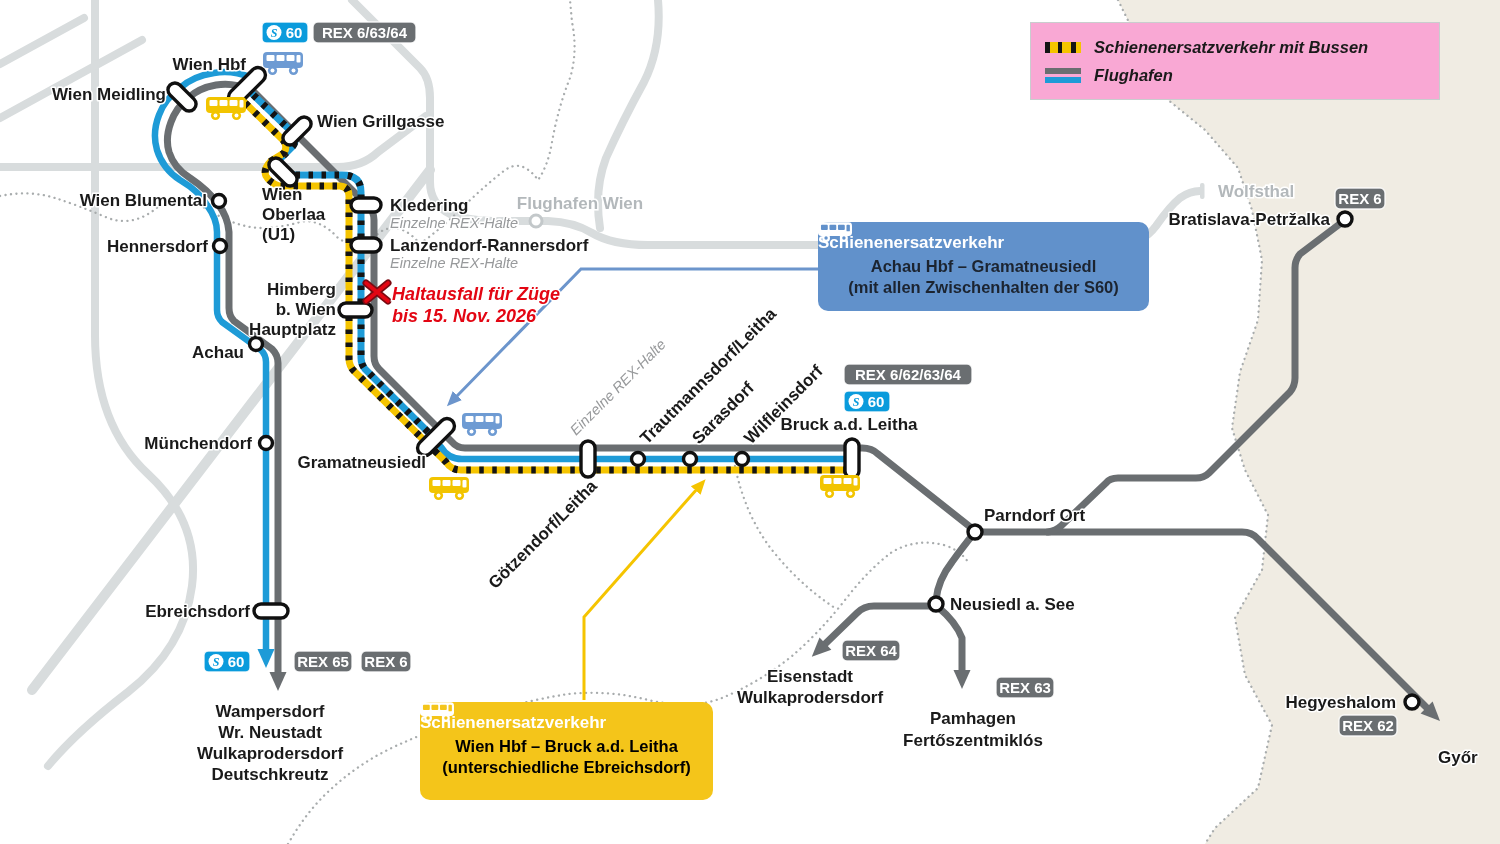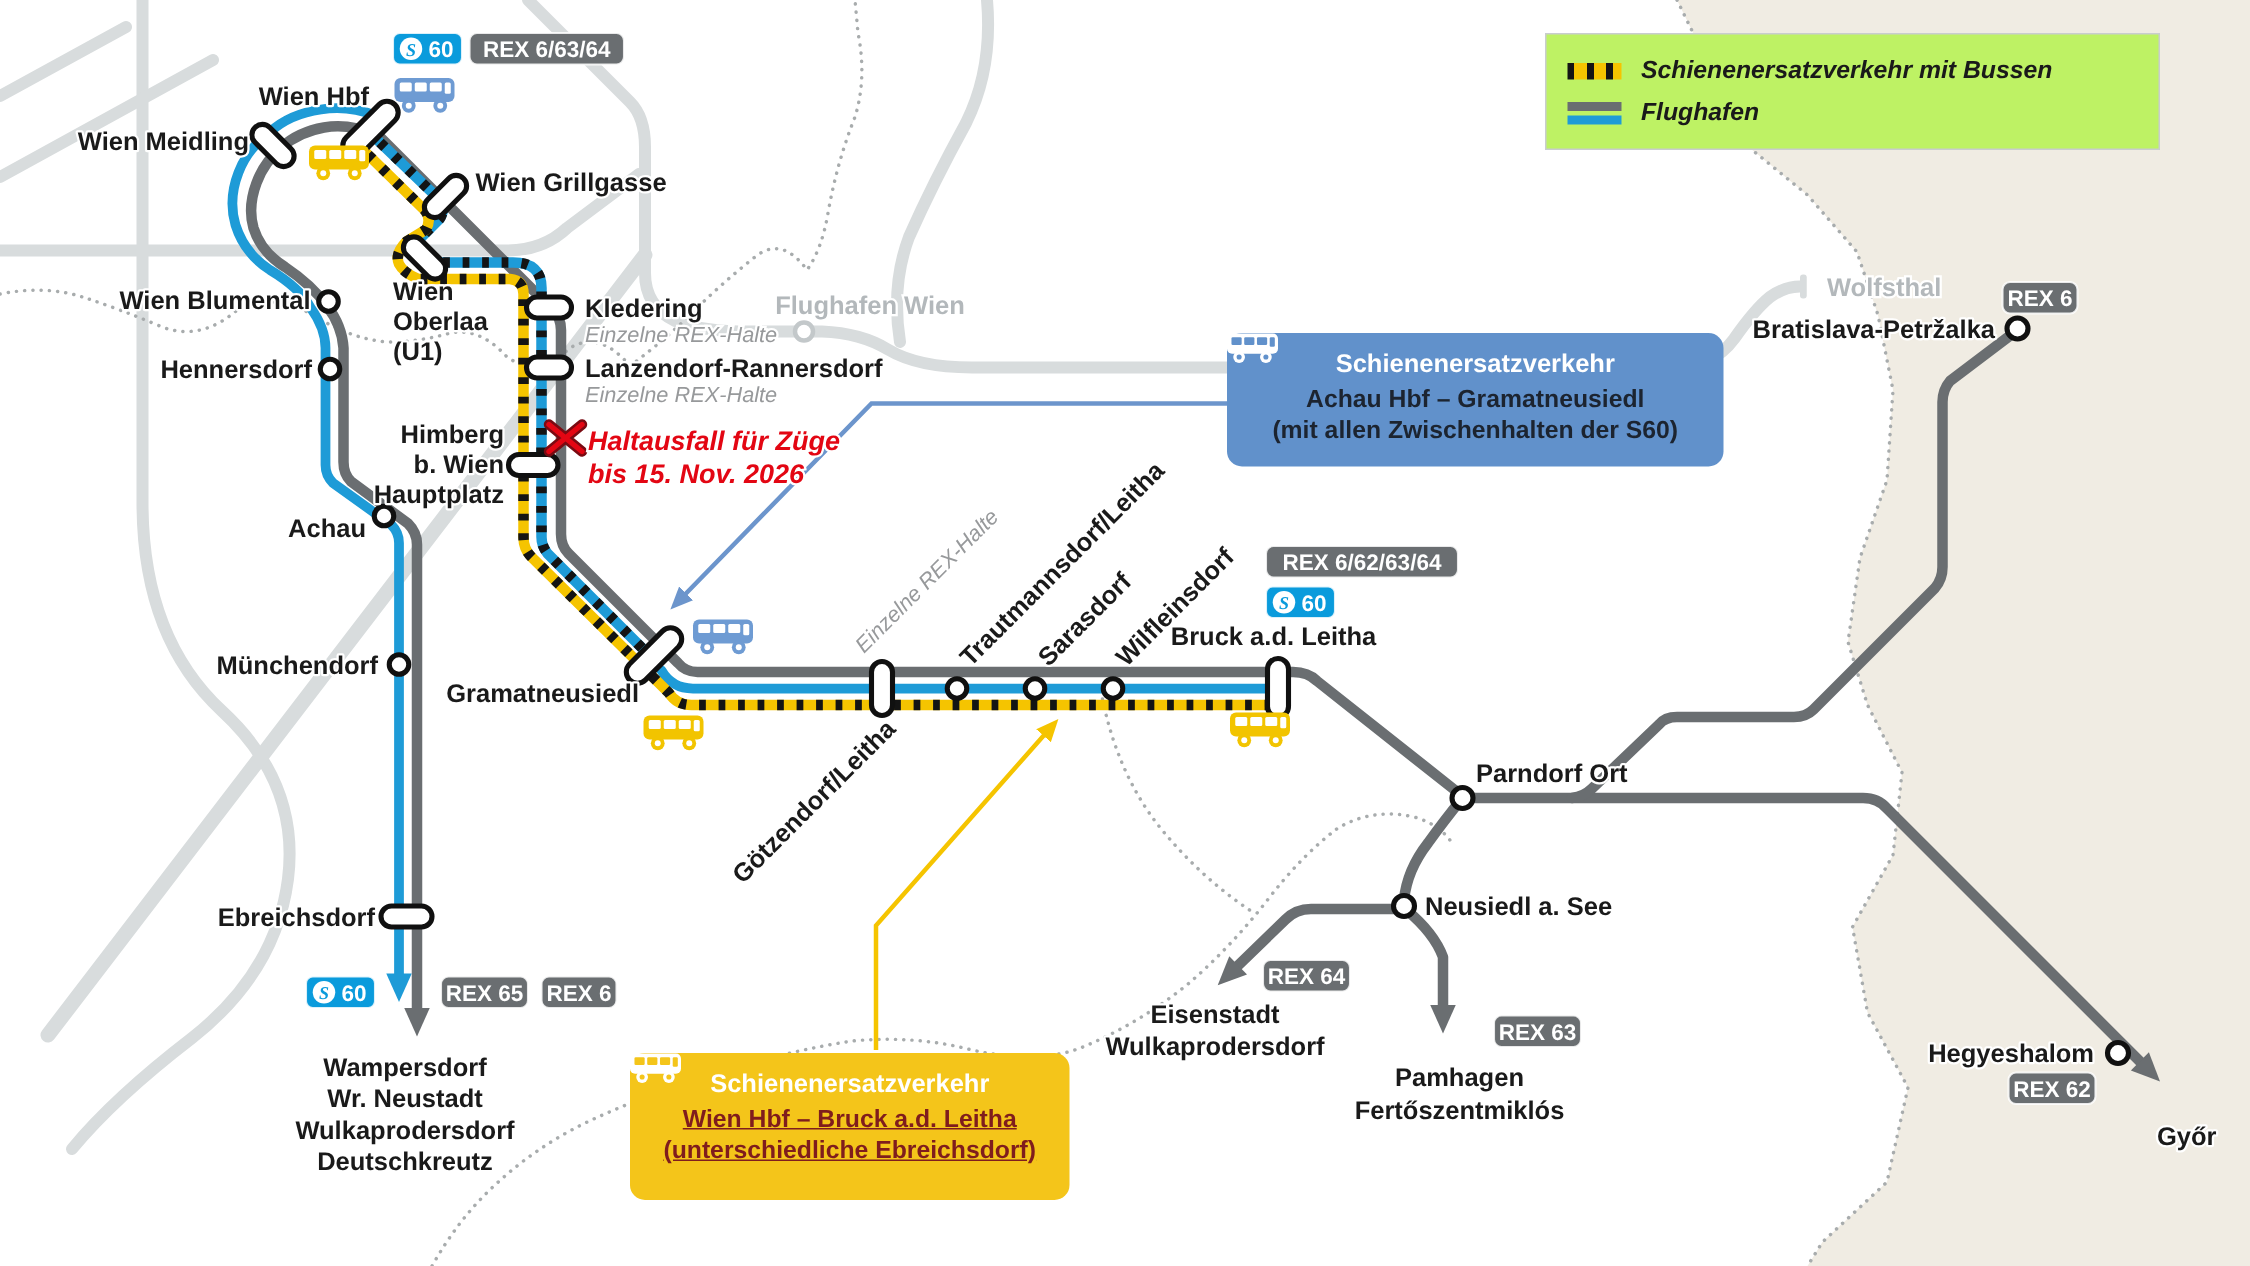--- a/index.html
+++ b/index.html
@@ -28,36 +28,36 @@
   .border-dots{fill:none;stroke:#A8ACAD;stroke-width:2.3;stroke-linecap:round;stroke-dasharray:0.1 5.4;}
   .leader-blue{fill:none;stroke:#6C95CC;stroke-width:3;}
   .leader-yellow{fill:none;stroke:#F5C400;stroke-width:3;}
   .pill{fill:#fff;stroke:#101010;stroke-width:3.4;}
   .dot{fill:#fff;stroke:#101010;stroke-width:3.4;}
   .dot-light{fill:#fff;stroke:#C3C8CA;stroke-width:3;}
   .badge-r{fill:#6A6E71;stroke:rgba(255,255,255,.85);stroke-width:1.4;}
   .s60-r{fill:#0A9BDC;stroke:rgba(255,255,255,.85);stroke-width:1.4;}
   
   .legend{position:absolute;left:1030px;top:22px;width:410px;height:78px;
-    background:#bef264;border:1.5px solid #C9CDCE;box-sizing:border-box;
+    background:#f9a8d4;border:1.5px solid #C9CDCE;box-sizing:border-box;
     padding:10px 14px;display:flex;flex-direction:column;justify-content:center;gap:9px;}
   .legend-row{display:flex;align-items:center;gap:13px;}
   .sw-bus{width:36px;height:11px;
     background:repeating-linear-gradient(90deg,#141414 0 4.5px,#F5C400 4.5px 13px);}
   .sw-train{width:36px;display:flex;flex-direction:column;gap:3px;}
   .sw-train i{display:block;height:6px;}
   .legend-label{font:italic 700 16.5px "Liberation Sans",sans-serif;color:#1a1a1a;}
   .callout{position:absolute;border-radius:10px;text-align:center;box-sizing:border-box;
     padding-top:11px;}
-  .callout .title{display:flex;align-items:center;justify-content:center;gap:9px;
+  .callout .title{display:flex;align-items:center;gap:9px;
     font:700 17px "Liberation Sans",sans-serif;color:#fff;margin-bottom:3px;}
   .callout .body{font:700 16.5px "Liberation Sans",sans-serif;color:#1c2430;line-height:21px;}
   #callout-s60{left:818px;top:222px;width:331px;height:89px;background:#6191CB;}
   #callout-bruck{left:420px;top:702px;width:293px;height:98px;background:#F4C51A;}
-  #callout-bruck .body{color:#7f1d1d;text-decoration:underline;}
+  #callout-bruck .body{color:#000000;}
 </style>
 </head>
 <body>
 
 <div id="stage">
 <svg width="1500" height="844" viewBox="0 0 1500 844">
   <defs>
     <marker id="ag" markerUnits="userSpaceOnUse" markerWidth="24" markerHeight="24" refX="3" refY="11" orient="auto">
       <path d="M1,2.5 L20,11 L1,19.5 Z" fill="#6A6E71"></path>
     </marker>

